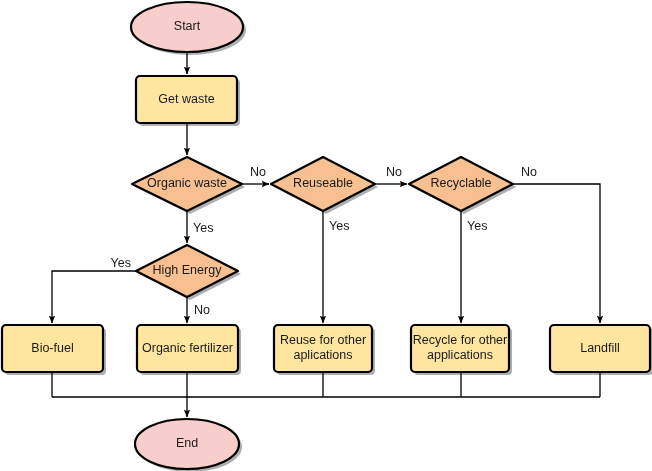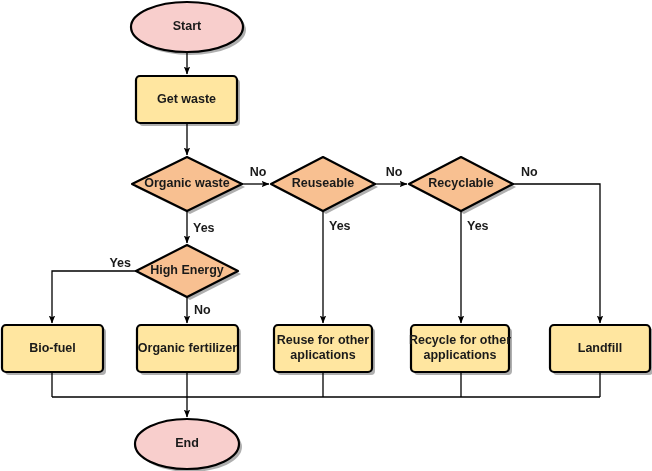--- a/index.html
+++ b/index.html
@@ -12,21 +12,20 @@
     width: 652px;
     height: 471px;
     font-family: "Liberation Sans", sans-serif;
     overflow: hidden;
   }
   #flowchart-canvas {
     position: relative;
     width: 600px;
     height: 471px;
     background: #ffffff;
-    font-weight: bold;
   }
   svg#chart-svg {
     display: block;
     width: 652px;
     height: 471px;
   }
   .node-shape {
     stroke: #000000;
     stroke-width: 2.2;
     stroke-linejoin: round;

